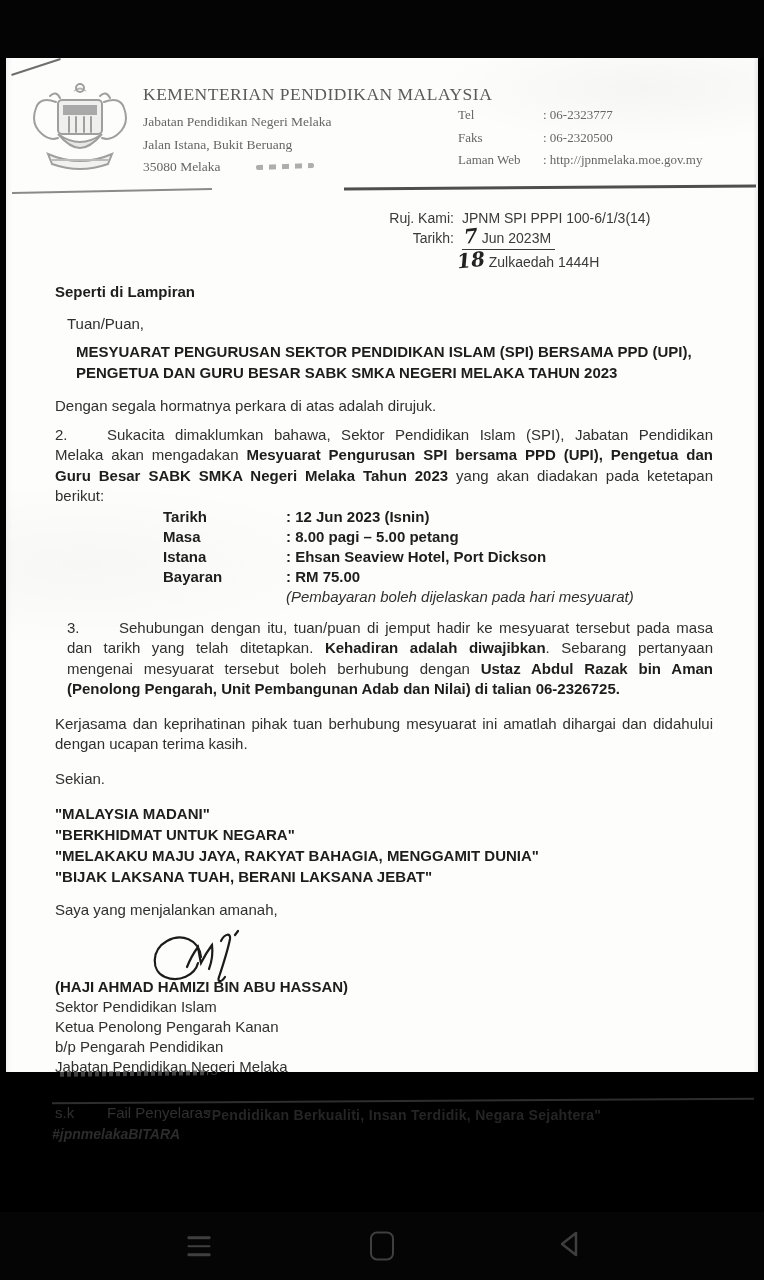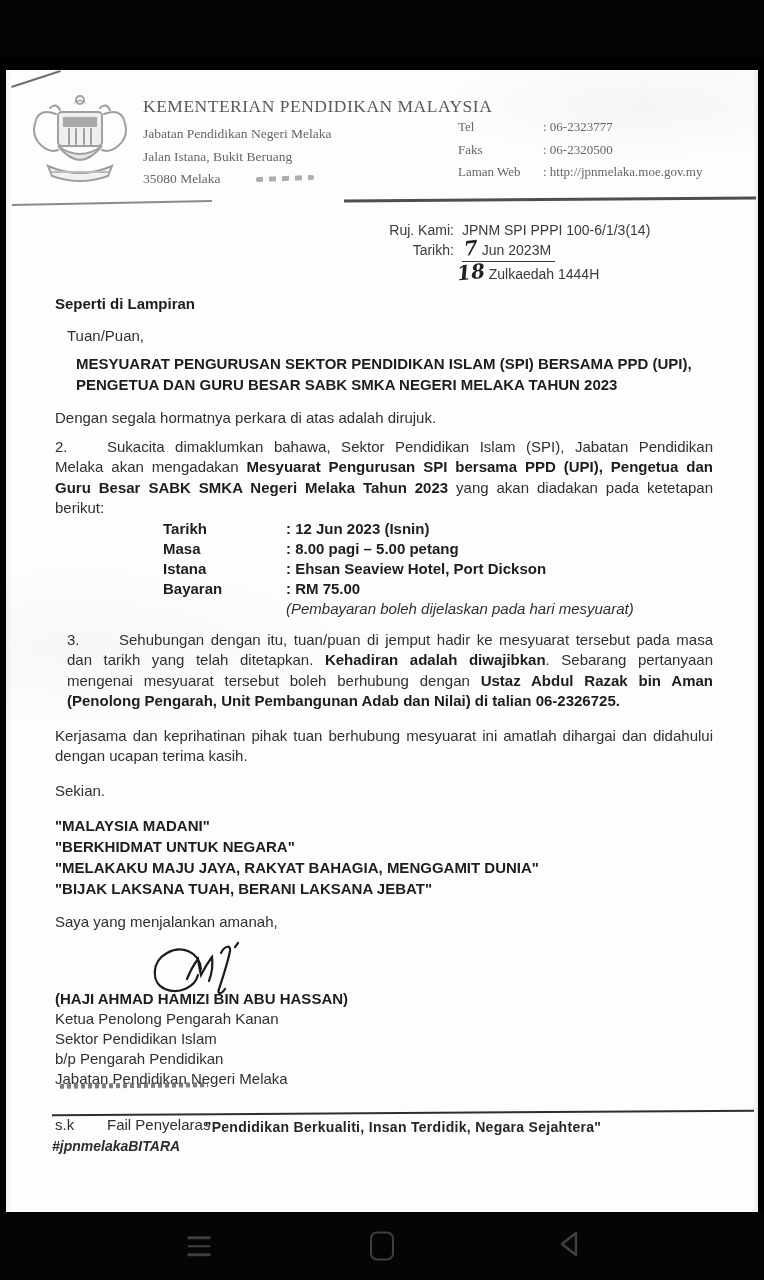--- a/index.html
+++ b/index.html
@@ -11,21 +11,21 @@
   .nav-bar { position:absolute; left:0; top:1212px; width:764px; height:68px; background:#050505; }
   .nav-btn { position:absolute; top:50%; transform:translate(-50%,-50%); cursor:pointer; }
   .nav-menu { left:26%; }
   .nav-home { left:50%; }
   .nav-back { left:74.5%; }
   .menu-lines span { display:block; width:23px; height:2.5px; background:#3f3f3f; margin:6px 0; border-radius:1px; }
   .home-square { width:24px; height:29px; border:2.5px solid #3f3f3f; border-radius:7px; }
 
   
   .page {
-    position:absolute; left:6px; top:70px; width:752px; height:1154px;
+    position:absolute; left:6px; top:58px; width:752px; height:1014px;
     background:#fdfdfc;
     background-image:
       radial-gradient(ellipse 300px 80px at 85% 3%, rgba(0,0,0,0.03), transparent 70%),
       radial-gradient(ellipse 400px 120px at 10% 50%, rgba(0,0,0,0.025), transparent 70%),
       linear-gradient(90deg, rgba(0,0,0,0.05) 0, transparent 6px),
       linear-gradient(270deg, rgba(0,0,0,0.07) 0, transparent 5px);
     color:#333;
   }
 
   
@@ -218,22 +218,22 @@
       <svg class="sig-svg" width="120" height="62" viewBox="0 0 120 62" fill="none" stroke="#1b1b1b" stroke-width="2.2" stroke-linecap="round">
         <path d="M58 30 C56 12 38 6 24 14 C8 23 8 44 22 50 C36 56 52 48 55 36"></path>
         <path d="M44 40 C48 30 52 24 55 20 C56 26 57 32 58 36 C62 28 66 22 69 18 C70 26 69 34 66 42"></path>
         <path d="M78 14 C82 6 88 6 87 12 C85 22 80 38 76 50 C74 55 78 56 82 50"></path>
         <path d="M92 8 l3 -4"></path>
       </svg>
     </div>
 
     <div class="sig-name">(HAJI AHMAD HAMIZI BIN ABU HASSAN)</div>
     <div class="sig-titles">
+      <div>Sektor Pendidikan Islam</div>
       <div>Ketua Penolong Pengarah Kanan</div>
-      <div>Sektor Pendidikan Islam</div>
       <div>b/p Pengarah Pendidikan</div>
       <div>Jabatan Pendidikan Negeri Melaka</div>
     </div>
 
     <div class="cc-row">
       <span class="cc-label">s.k</span>
       <span>Fail Penyelaras</span>
     </div>
   </div>
 

